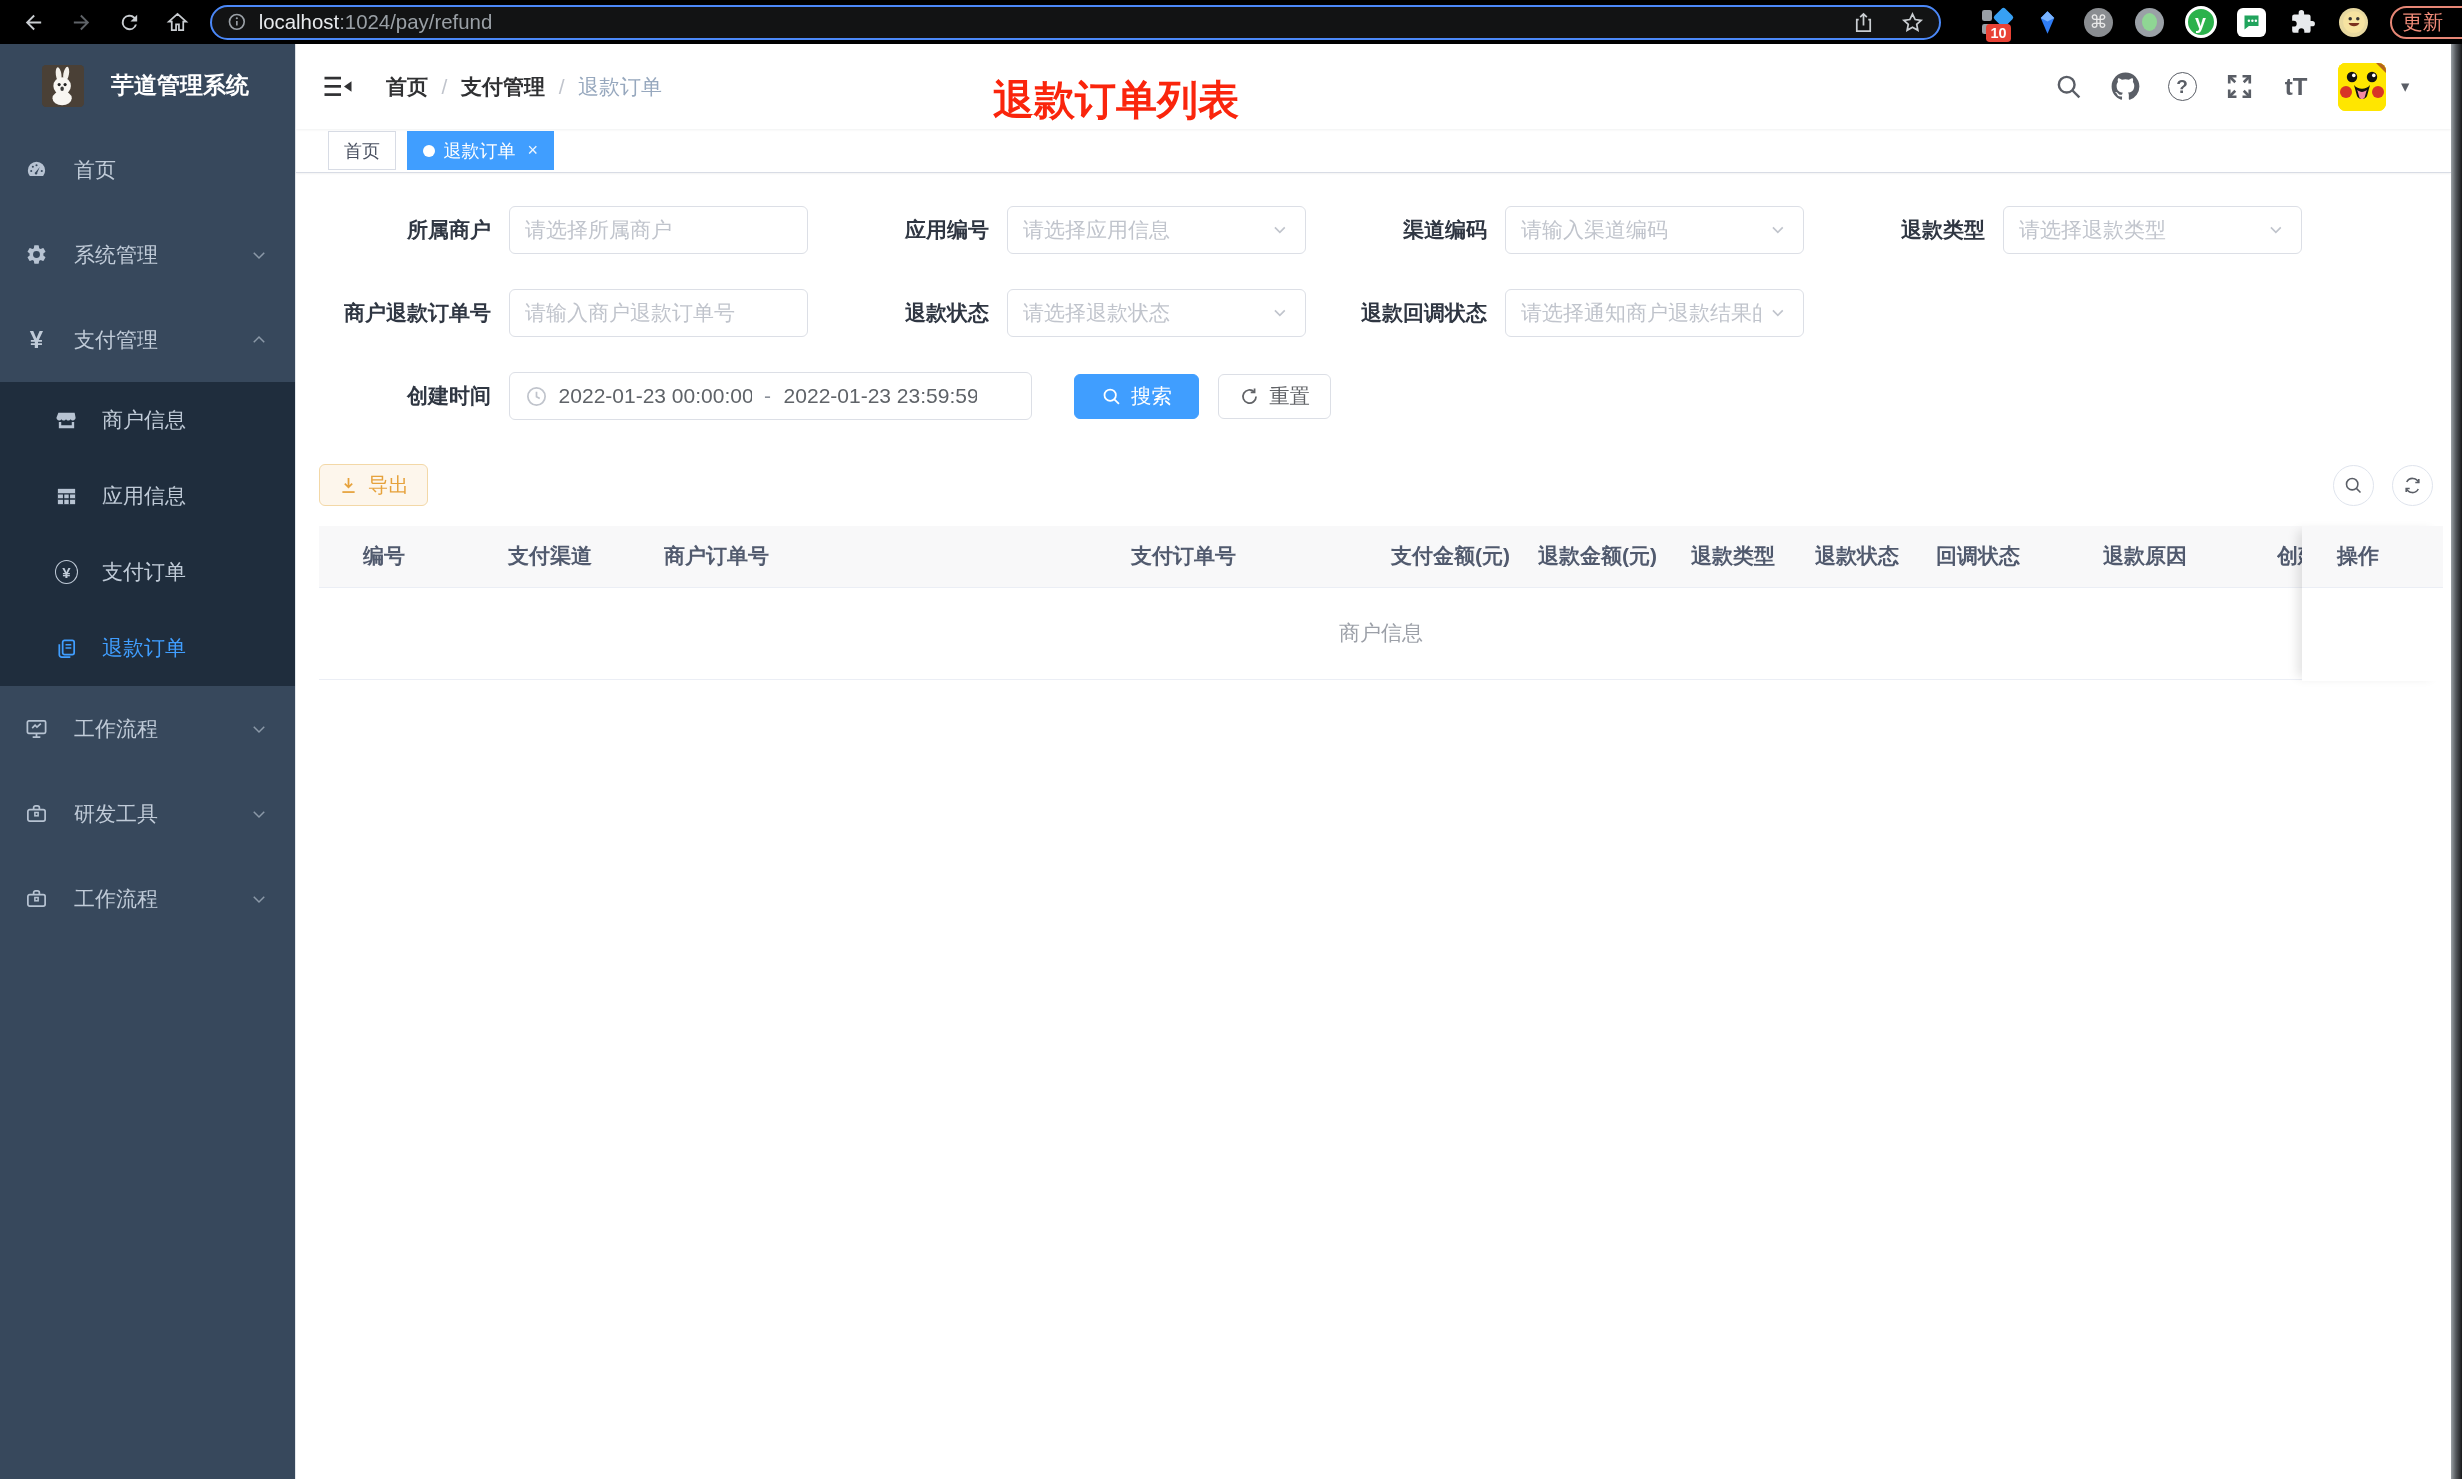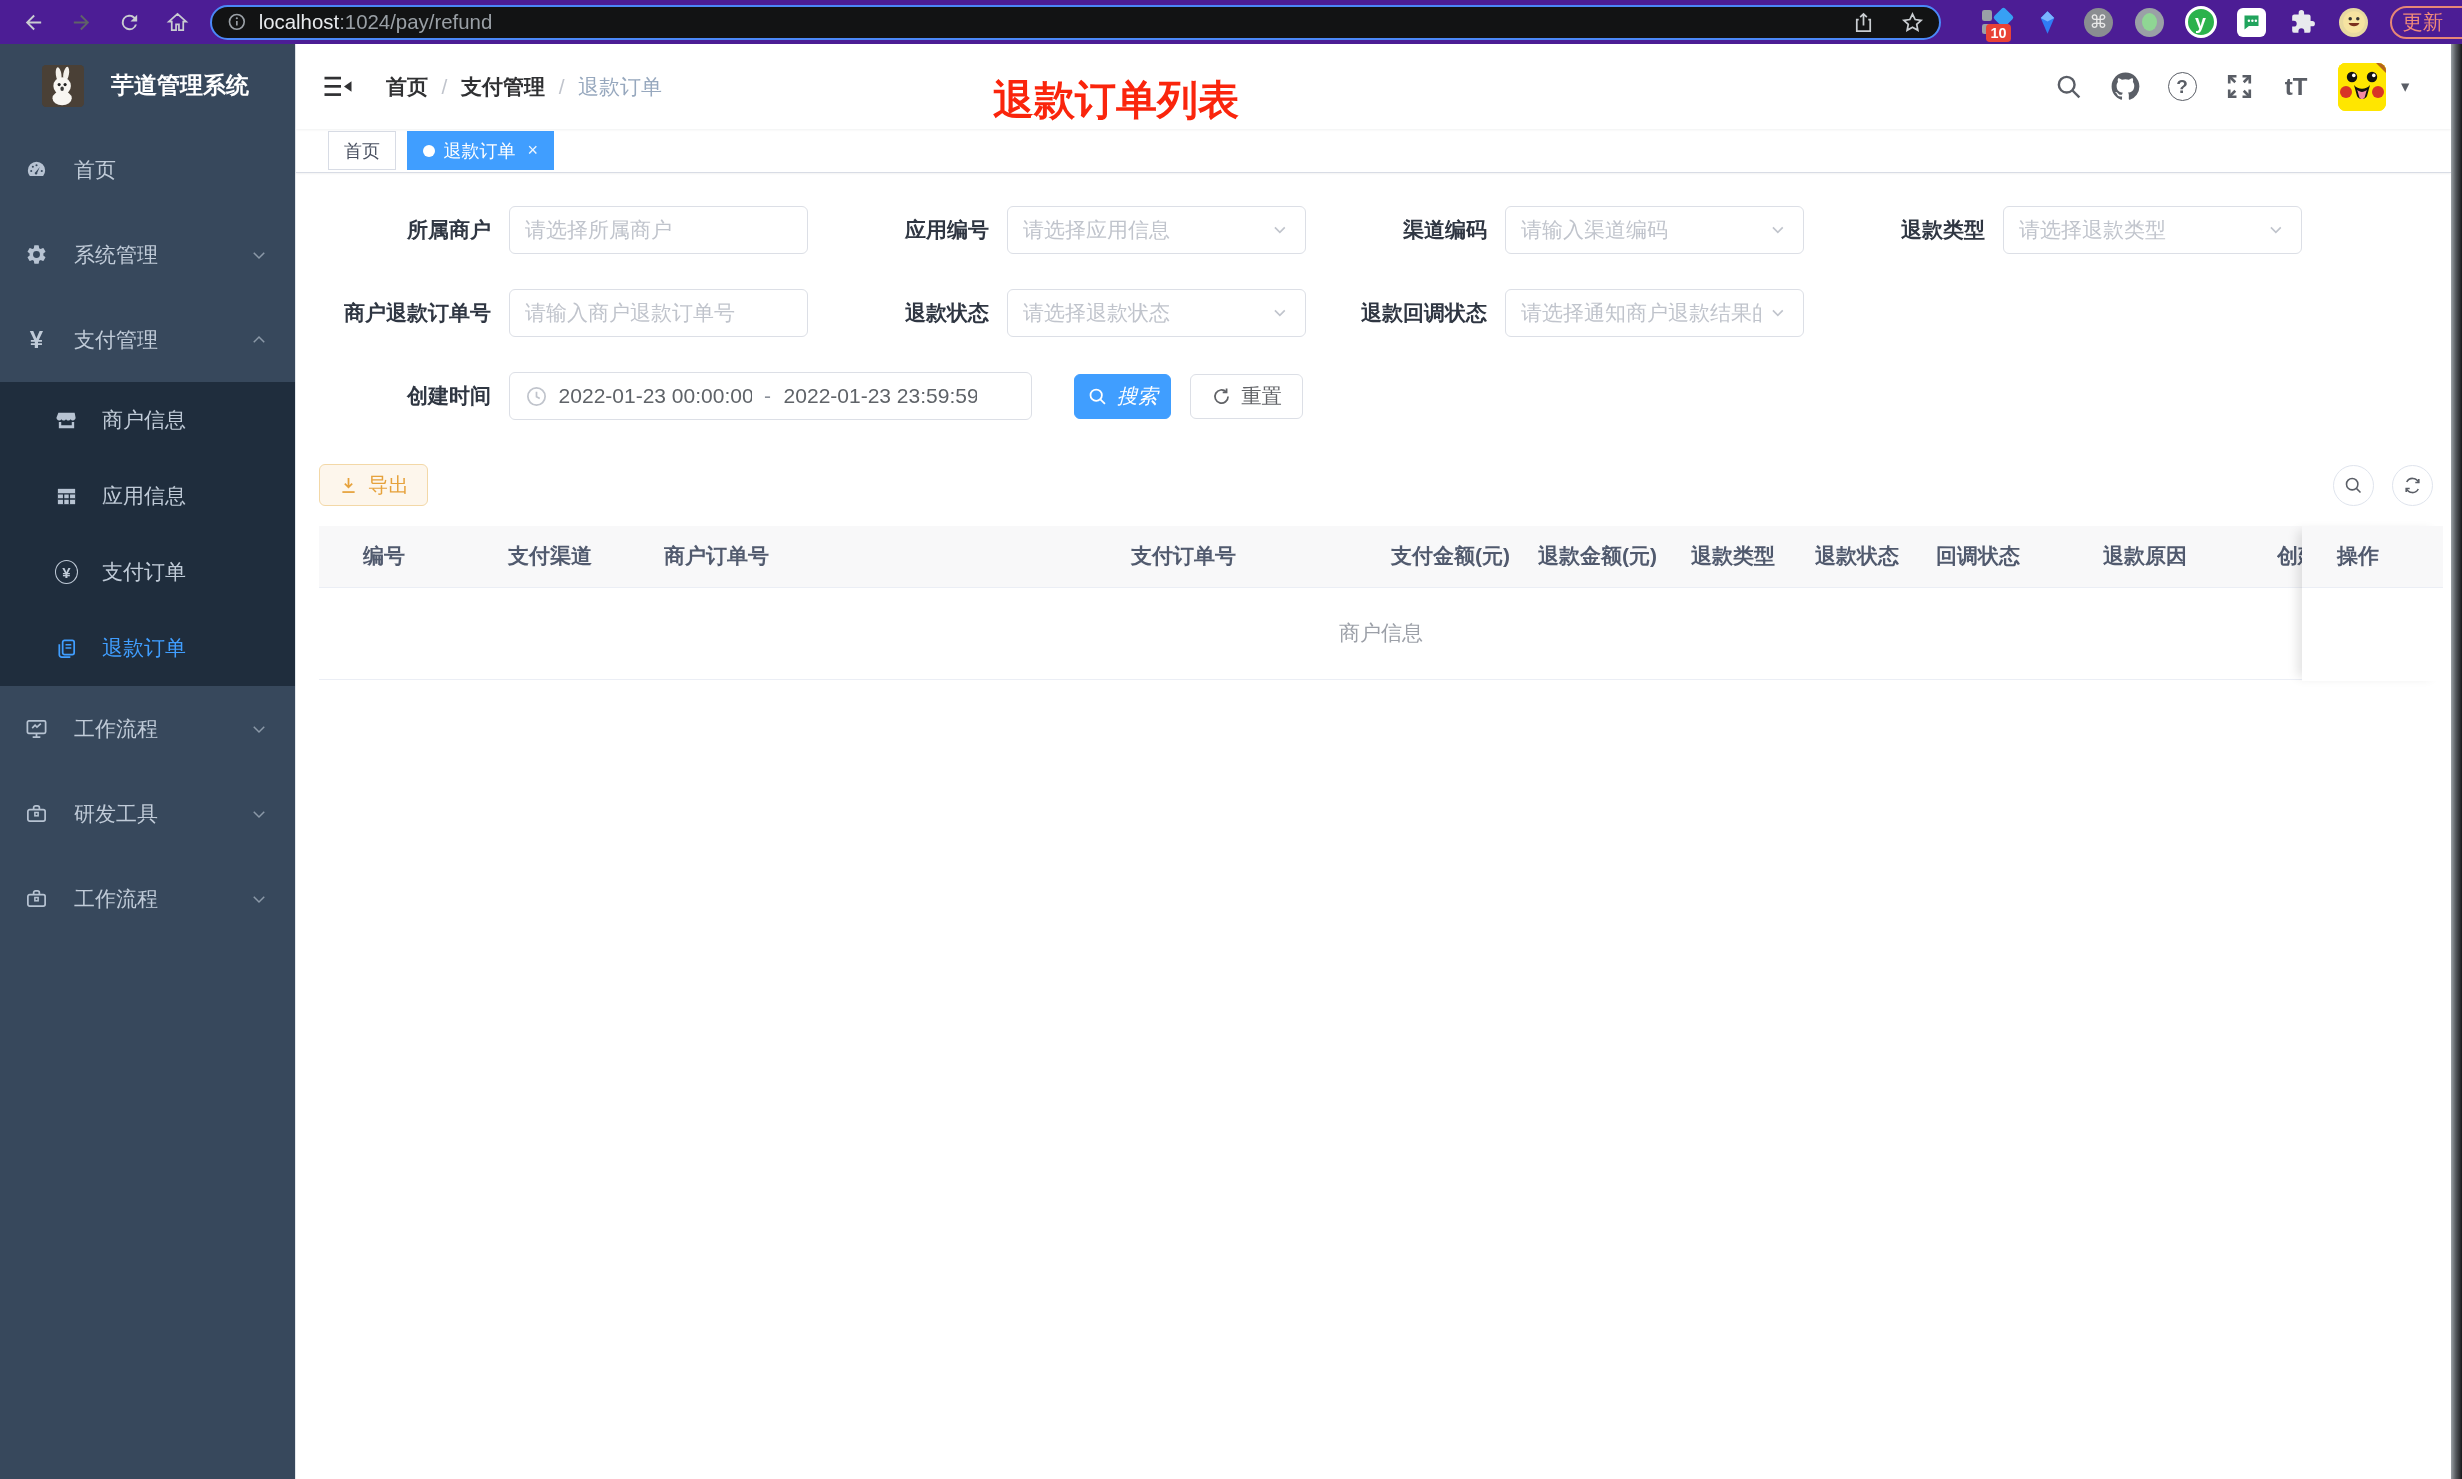--- a/index.html
+++ b/index.html
@@ -6,21 +6,21 @@
   html,body { width: 2462px; height: 1480px; }
   body {
     font-family: "Liberation Sans", "DejaVu Sans", sans-serif;
     background: #fff; overflow: hidden; position: relative;
   }
   .stage { position:absolute; inset:0; }
 
   
   .chrome {
     position:absolute; top:0; left:0; width:2462px; height:44px;
-    background:#4c1d95; display:flex; align-items:center; z-index:90;
+    background:#000000; display:flex; align-items:center; z-index:90;
   }
   .nav-btn { width:30px; height:30px; display:flex; align-items:center; justify-content:center; margin-left:18px; flex:0 0 auto; }
   .nav-btn svg { width:23px; height:23px; }
   .urlbar {
     margin-left:18px; width:1731px; height:35px; border-radius:18px;
     background:#121314; border:2.3px solid #4b88f8;
     display:flex; align-items:center; padding:0 15px; flex:0 0 auto;
   }
   .urlbar .info { width:19.7px; height:19.7px; margin-right:12px; flex:0 0 auto; }
   .url-host { color:#e8eaed; font-size:20.4px; }
@@ -102,21 +102,21 @@
   input.fctrl { color:#6d28d9; outline:none; }
   input.fctrl::placeholder { color:#c0c4cc; }
   .ph { flex:1; color:#c0c4cc; overflow:hidden; white-space:nowrap; }
   .sel-chev { width:19.7px; height:19.7px; margin-left:7.6px; flex:0 0 auto; }
   .datectrl { width:523px; }
   .dateval { display:inline-block; width:193px; overflow:hidden; white-space:nowrap; color:#5f6368; flex:0 0 auto; }
   .datesep { width:32px; text-align:center; color:#8a8f99; flex:0 0 auto; }
   .clock { width:23px; height:23px; margin-right:10.6px; flex:0 0 auto; }
   .btn { height:45px; border-radius:6px; font-size:20.4px; display:flex; align-items:center; cursor:pointer; white-space:nowrap; }
   .btn svg { width:21px; height:21px; margin-right:9px; }
-  .btn-search { margin-left:33px; padding:0 12px; background:#409eff; color:#fff; border:1.1px solid #409eff;font-style:italic; }
+  .btn-search { margin-left:33px; padding:0 26px; background:#409eff; color:#fff; border:1.1px solid #409eff; }
   .btn-reset { margin-left:19.7px; padding:0 19.7px; background:#fff; color:#606266; border:1.1px solid #dcdfe6; }
 
   
   .toolbar { display:flex; align-items:center; margin-top:44px;gap:37px; }
   .btn-export { height:42px; padding:0 18px; border-radius:6px; background:#fdf6ec; border:1.1px solid #f3d8a7; color:#e6a23c; font-size:20.4px; display:flex; align-items:center; cursor:pointer; }
   .btn-export svg { width:21px; height:21px; margin-right:9px; }
   .tool-circles { margin-left:auto; display:flex; gap:18px; margin-right:7.6px; }
   .circle-btn { width:41px; height:41px; border-radius:50%; border:1.1px solid #dfe4ed; background:#fff; display:flex; align-items:center; justify-content:center; cursor:pointer; }
   .circle-btn svg { width:21px; height:21px; }
 

